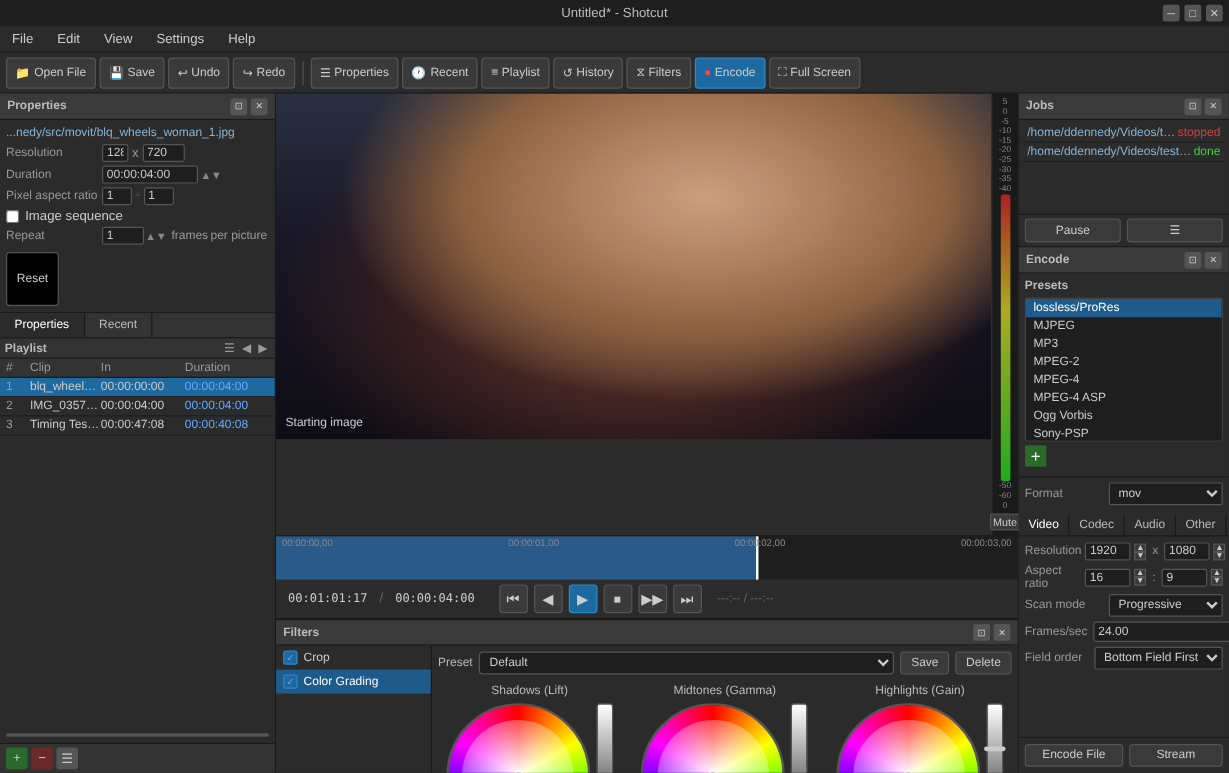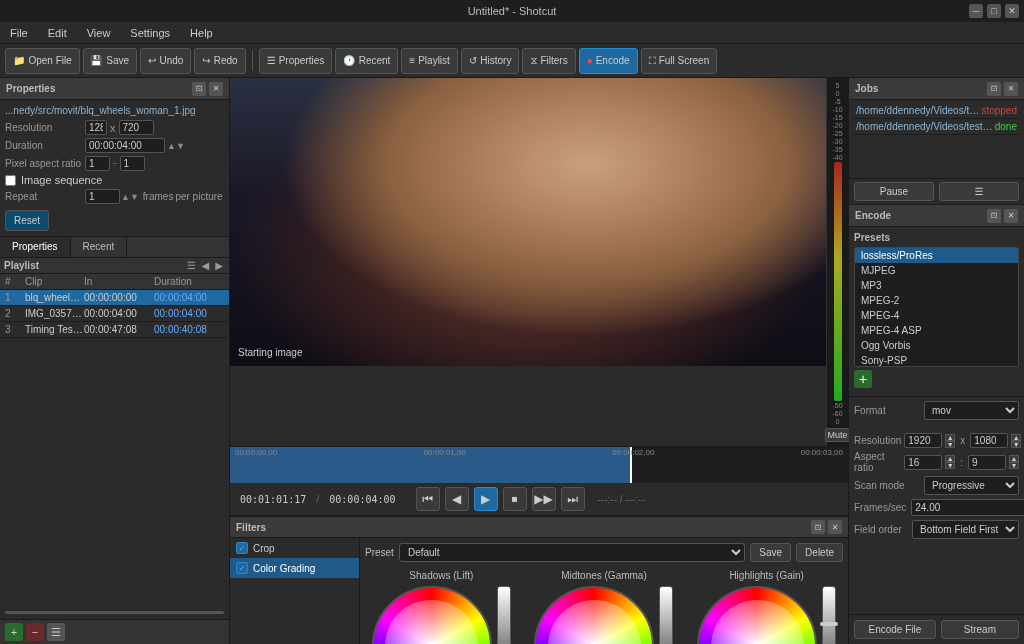--- a/index.html
+++ b/index.html
@@ -164,26 +164,26 @@
     }
     .prop-x { color: #999; margin: 0 3px; }
     .checkbox-row {
       display: flex;
       align-items: center;
       margin-bottom: 3px;
       gap: 5px;
     }
     .prop-checkbox { width: 11px; height: 11px; }
     .reset-btn {
-      background: #0c4a6e;
+      background: #000000;
       border: 1px solid #555;
       border-radius: 3px;
       color: #ccc;
       font-size: 10px;
-      padding: 4px 8px;
+      padding: 16px 8px;
       cursor: pointer;
       margin-top: 3px;
     }
 
     
     .tab-bar {
       display: flex;
       background: #333;
       border-bottom: 1px solid #1a1a1a;
     }
@@ -1031,20 +1031,26 @@
         <div class="add-preset-btn">+</div>
       </div>
       <div style="padding:4px 5px;">
         <div class="format-row">
           <span class="format-label">Format</span>
           <select class="format-select">
             <option>mov</option>
           </select>
         </div>
       </div>
+      <div class="encode-tabs">
+        <div class="encode-tab active">Video</div>
+        <div class="encode-tab">Codec</div>
+        <div class="encode-tab">Audio</div>
+        <div class="encode-tab">Other</div>
+      </div>
       <div style="padding:5px;">
         <div class="res-row">
           <span class="format-label">Resolution</span>
           <input class="res-input" value="1920" style="">
           <div class="res-spin">
             <div class="res-spin-btn">▲</div>
             <div class="res-spin-btn">▼</div>
           </div>
           <span style="color:#999;font-size:10px;margin:0 2px;">x</span>
           <input class="res-input" value="1080" style="">

